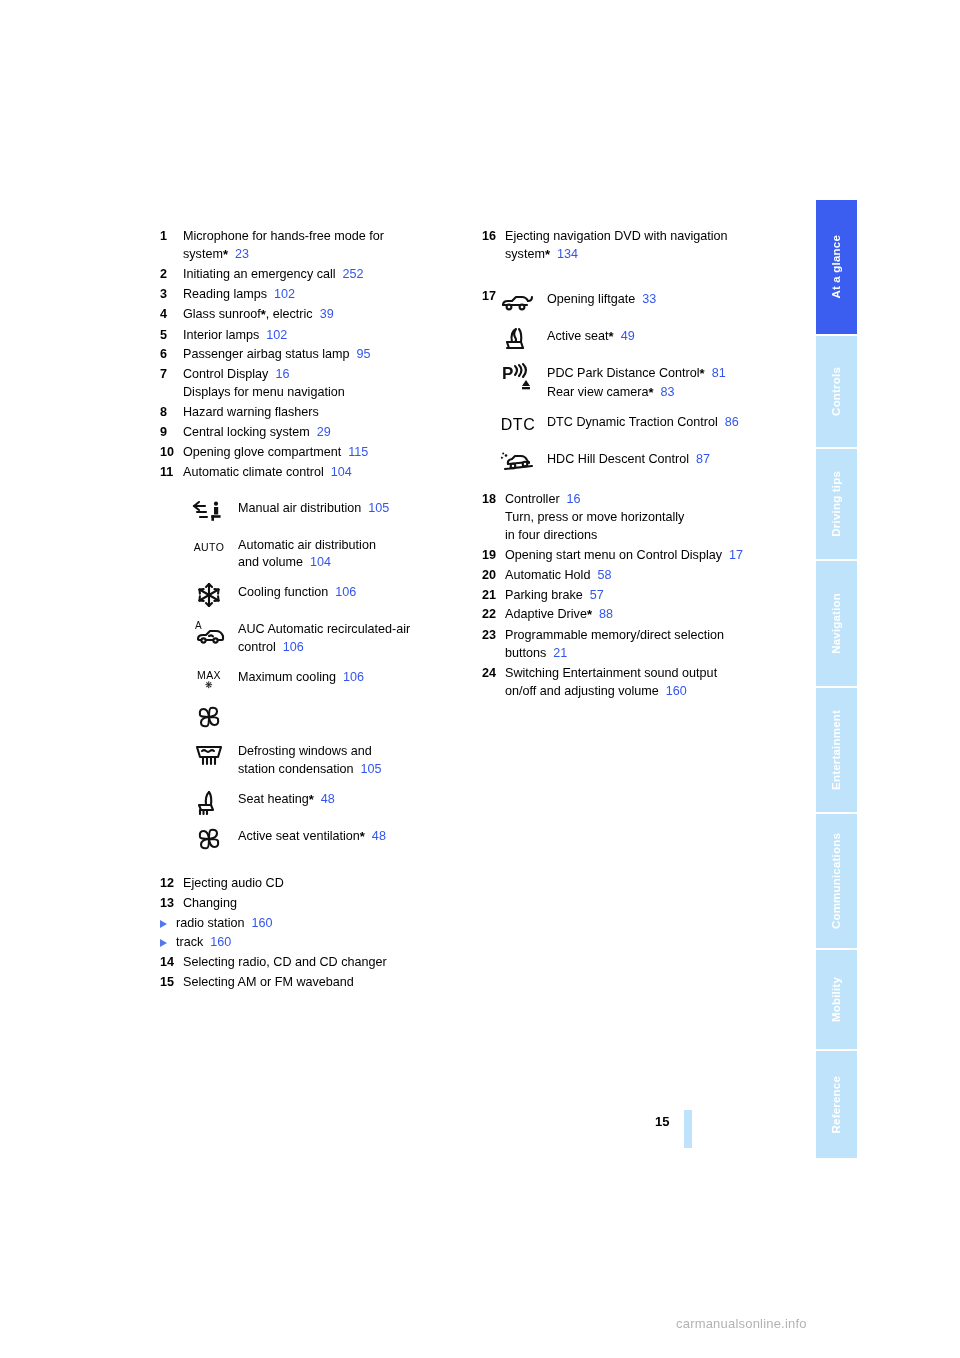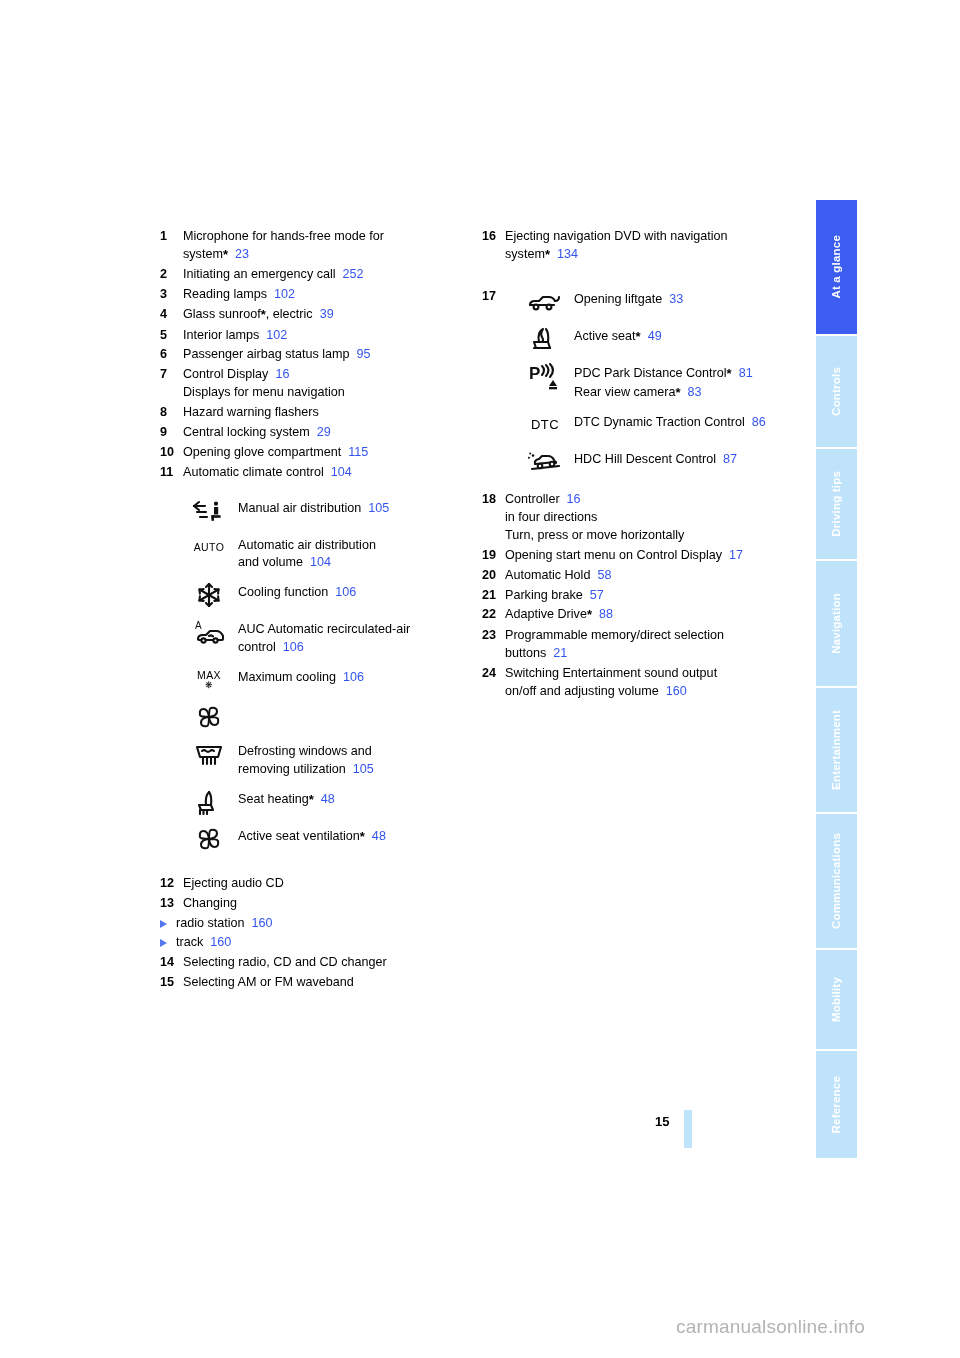--- a/index.html
+++ b/index.html
@@ -58,25 +58,25 @@
 
   
   .iconlist { margin-left:26px; }
   .iconrow { display:flex; align-items:flex-start; margin-bottom:9px; }
   .iconcell {
     flex:0 0 46px; height:28px;
     display:flex; align-items:center; justify-content:center;
     margin-right:6px;
   }
   .iconrow .label { flex:1 1 auto; padding-top:3px; }
-  .iconlist-right { margin-left:40px; }
+  .iconlist-right { margin-left:13px; }
 
   
   .ticon { font-size:10.5px; font-weight:500; letter-spacing:0.4px; line-height:1.05; text-align:center; }
-  .ticon.dtc { font-size:13px; font-weight:400; letter-spacing:0.5px; }
+  .ticon.dtc { font-size:16px; font-weight:400; letter-spacing:0.5px; }
   .ticon .sub { display:block; font-size:9px; }
 
   
   .sub-item { display:flex; align-items:flex-start; margin-bottom:2px; }
   .tri {
     flex:0 0 auto; width:0; height:0;
     border-top:4.5px solid transparent;
     border-bottom:4.5px solid transparent;
     border-left:7px solid #5577ee;
     margin-right:9px; margin-top:5px;
@@ -86,21 +86,21 @@
   .pagenum {
     position:absolute; left:655px; top:1114px;
     font-size:13px; font-weight:bold; color:#000;
   }
   .pagebar {
     position:absolute; left:684px; top:1110px;
     width:8px; height:38px; background:#bfe3fa;
   }
   .watermark {
     position:absolute; left:676px; top:1316px;
-    font-size:19px; color:#b3b3b3; letter-spacing:0.2px;
+    font-size:13px; color:#b3b3b3; letter-spacing:0.2px;
   }
   svg { display:block; }
 </style>
 </head>
 <body>
 
 <div class="page">
 
   <div class="tabstrip" id="tabstrip">
       <div class="tab active" style="height: 140px;">
@@ -304,21 +304,21 @@
       <path d="M9 17 v7"></path>
                 <path d="M13 17 v7"></path>
                 <path d="M17 17 v7"></path>
                 <path d="M21 17 v7"></path>
       <path d="M8 11 q2 -1.6 4 0 t4 0 t4 0"></path>
       </g>
             </svg>
           </div>
           <div class="label">
             <div><span>Defrosting windows and</span></div>
-            <div><span>removing utilization</span><span class="pg">&nbsp;&nbsp;105</span></div>
+            <div><span>station condensation</span><span class="pg">&nbsp;&nbsp;105</span></div>
           </div>
         </div>
         <div class="iconrow">
           <div class="iconcell">
             <svg width="30" height="26" viewBox="0 0 30 26">
       <g stroke="#111" fill="none" stroke-width="2.1" stroke-linecap="round" stroke-linejoin="round">
       <path d="M12 16 q-1 -9 3 -13"></path>
       <path d="M15 3 q3 4 2 13"></path>
       <path d="M5 16 h12 l2 5 h-12z"></path>
       <path d="M6 21 v4"></path>
@@ -477,22 +477,22 @@
             </div>
           </div>
         </div>
     </div>
     <div class="gap-sm"></div>
     <div id="right-items">
         <div class="item">
           <div class="num">18</div>
           <div class="txt">
             <div><span>Controller</span><span class="pg">&nbsp;&nbsp;16</span></div>
+            <div><span>Turn, press or move horizontally</span></div>
             <div><span>in four directions</span></div>
-            <div><span>Turn, press or move horizontally</span></div>
           </div>
         </div>
         <div class="item">
           <div class="num">19</div>
           <div class="txt">
             <div><span>Opening start menu on Control Display</span><span class="pg">&nbsp;&nbsp;17</span></div>
           </div>
         </div>
         <div class="item">
           <div class="num">20</div>

